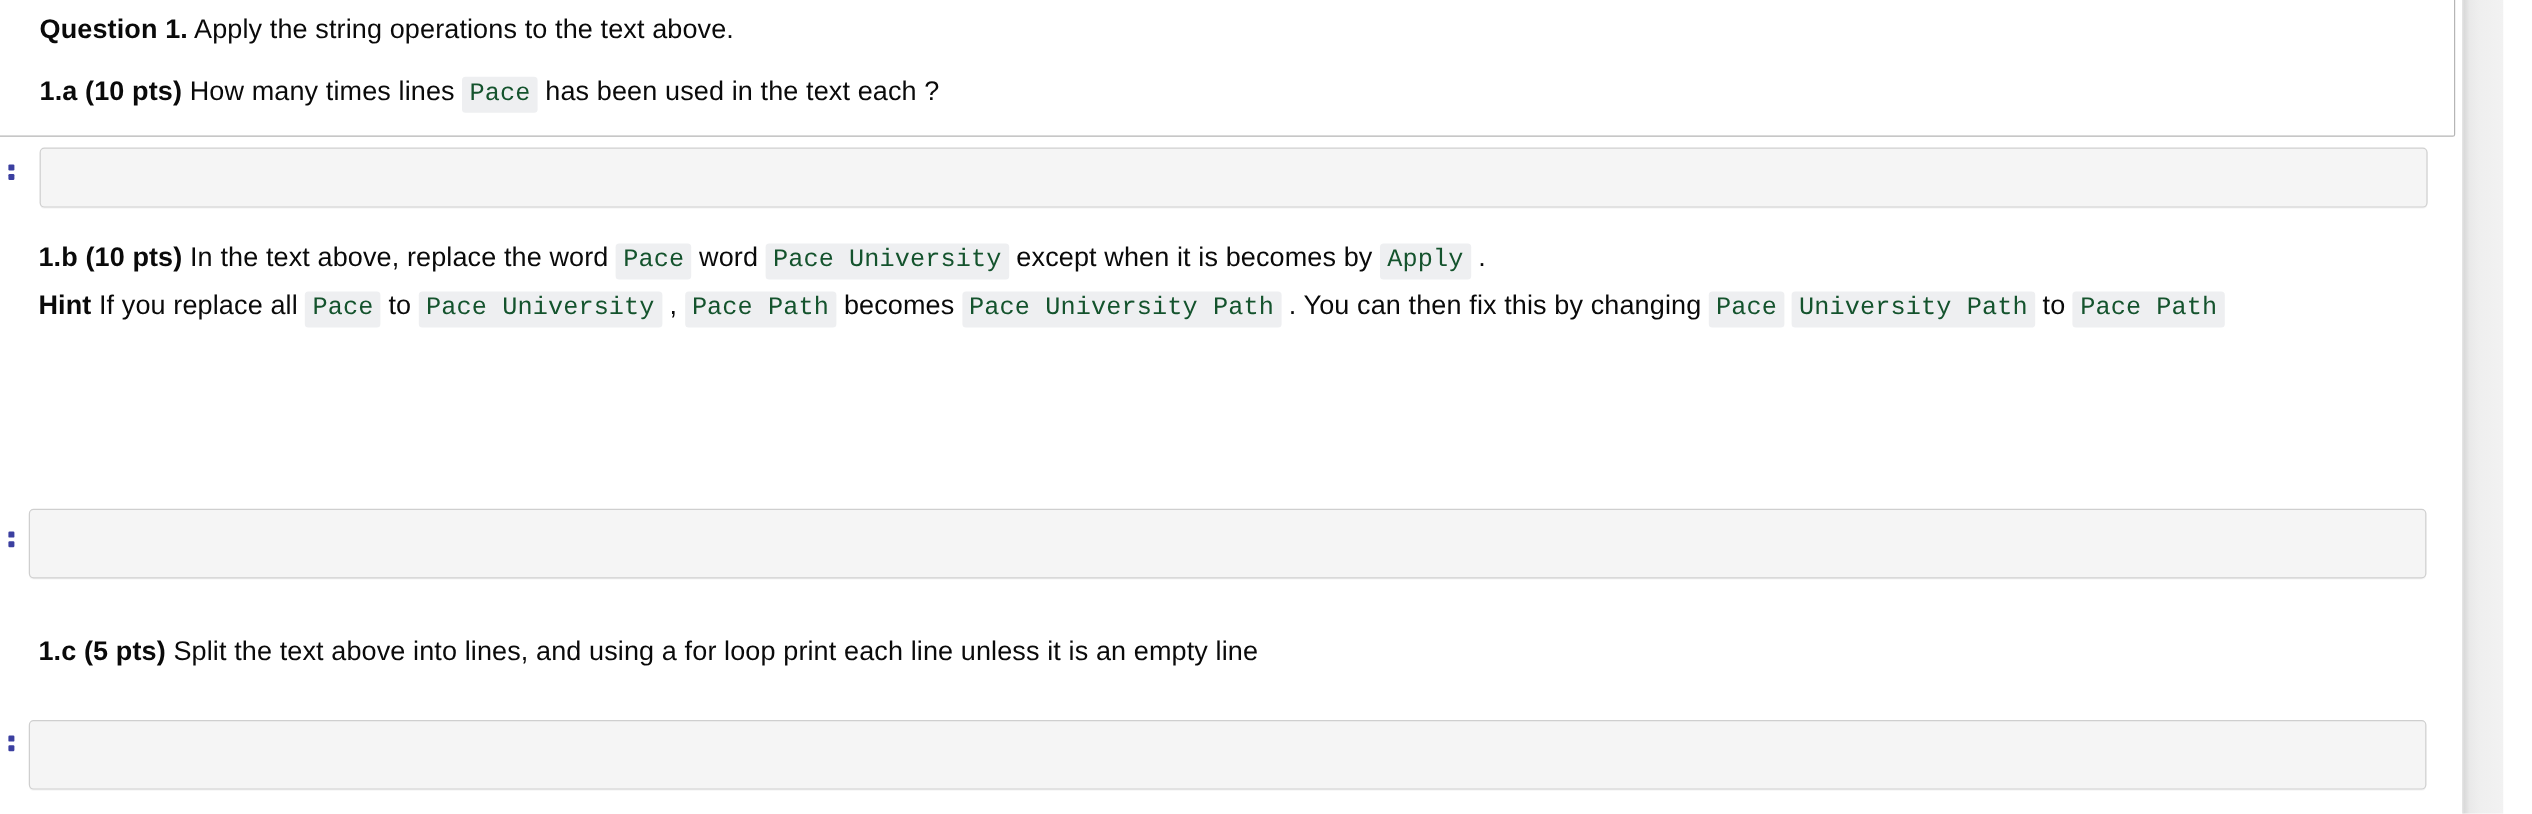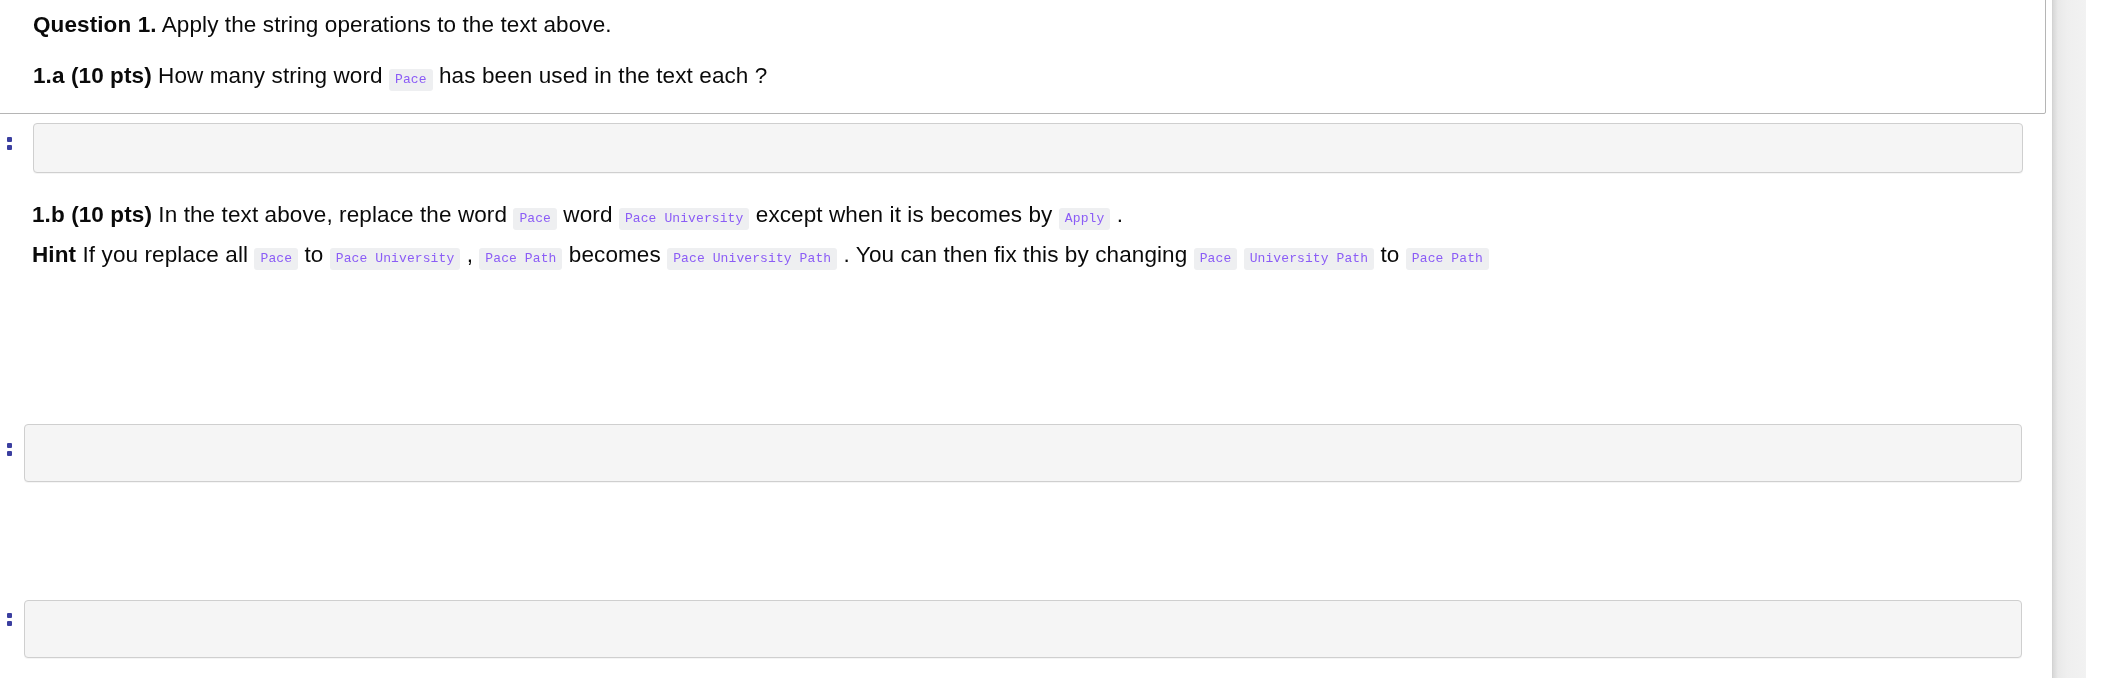--- a/index.html
+++ b/index.html
@@ -69,23 +69,23 @@
     letter-spacing: 0.1px;
     white-space: normal;
   }
   .para b, .para .b {
     font-weight: bold;
   }
 
   
   code.cd {
     font-family: "Liberation Mono", "DejaVu Sans Mono", monospace;
-    font-size: 13px;
+    font-size: 21px;
     background: #eeeff1;
-    color: #8b5cf6;
+    color: #14532d;
     padding: 3px 6px 4px 6px;
     border-radius: 3px;
     white-space: pre;
     line-height: 1;
   }
 
   
   .md-block {
     position: absolute;
     left: 32px;
@@ -137,21 +137,21 @@
 <div class="notebook">
 
   <div class="md-cell">
     <div class="md-body">
 
       <div class="para" style="margin-top:2px;">
         <span class="b">Question 1.</span><span> Apply the string operations to the text above.</span>
       </div>
 
       <div class="para" style="margin-top:11px;">
-        <span class="b">1.a (10 pts)</span><span> How many string word </span><code class="cd">Pace</code><span> has been used in the text each ?</span>
+        <span class="b">1.a (10 pts)</span><span> How many times lines </span><code class="cd">Pace</code><span> has been used in the text each ?</span>
       </div>
 
     </div>
   </div>
 
   <div class="drag-handle" style="left:2px; top:134px;">
     <span class="dot"></span>
     <span class="dot"></span>
   </div>
   <div class="code-cell" style="left:33px; top:123px; width:1990px; height:50px;">
@@ -168,20 +168,25 @@
   </div>
 
   <div class="drag-handle" style="left:2px; top:440px;">
     <span class="dot"></span>
     <span class="dot"></span>
   </div>
   <div class="code-cell" style="left:24px; top:424px; width:1998px; height:58px;">
     <div class="editor-line"></div>
   </div>
 
+  <div class="md-block" style="top:523px;">
+    <div class="para">
+      <span class="b">1.c (5 pts)</span><span> Split the text above into lines, and using a for loop print each line unless it is an empty line</span>
+    </div>
+  </div>
 
   <div class="drag-handle" style="left:2px; top:610px;">
     <span class="dot"></span>
     <span class="dot"></span>
   </div>
   <div class="code-cell" style="left:24px; top:600px; width:1998px; height:58px;">
     <div class="editor-line"></div>
   </div>
 
   <div class="scroll-gutter">

